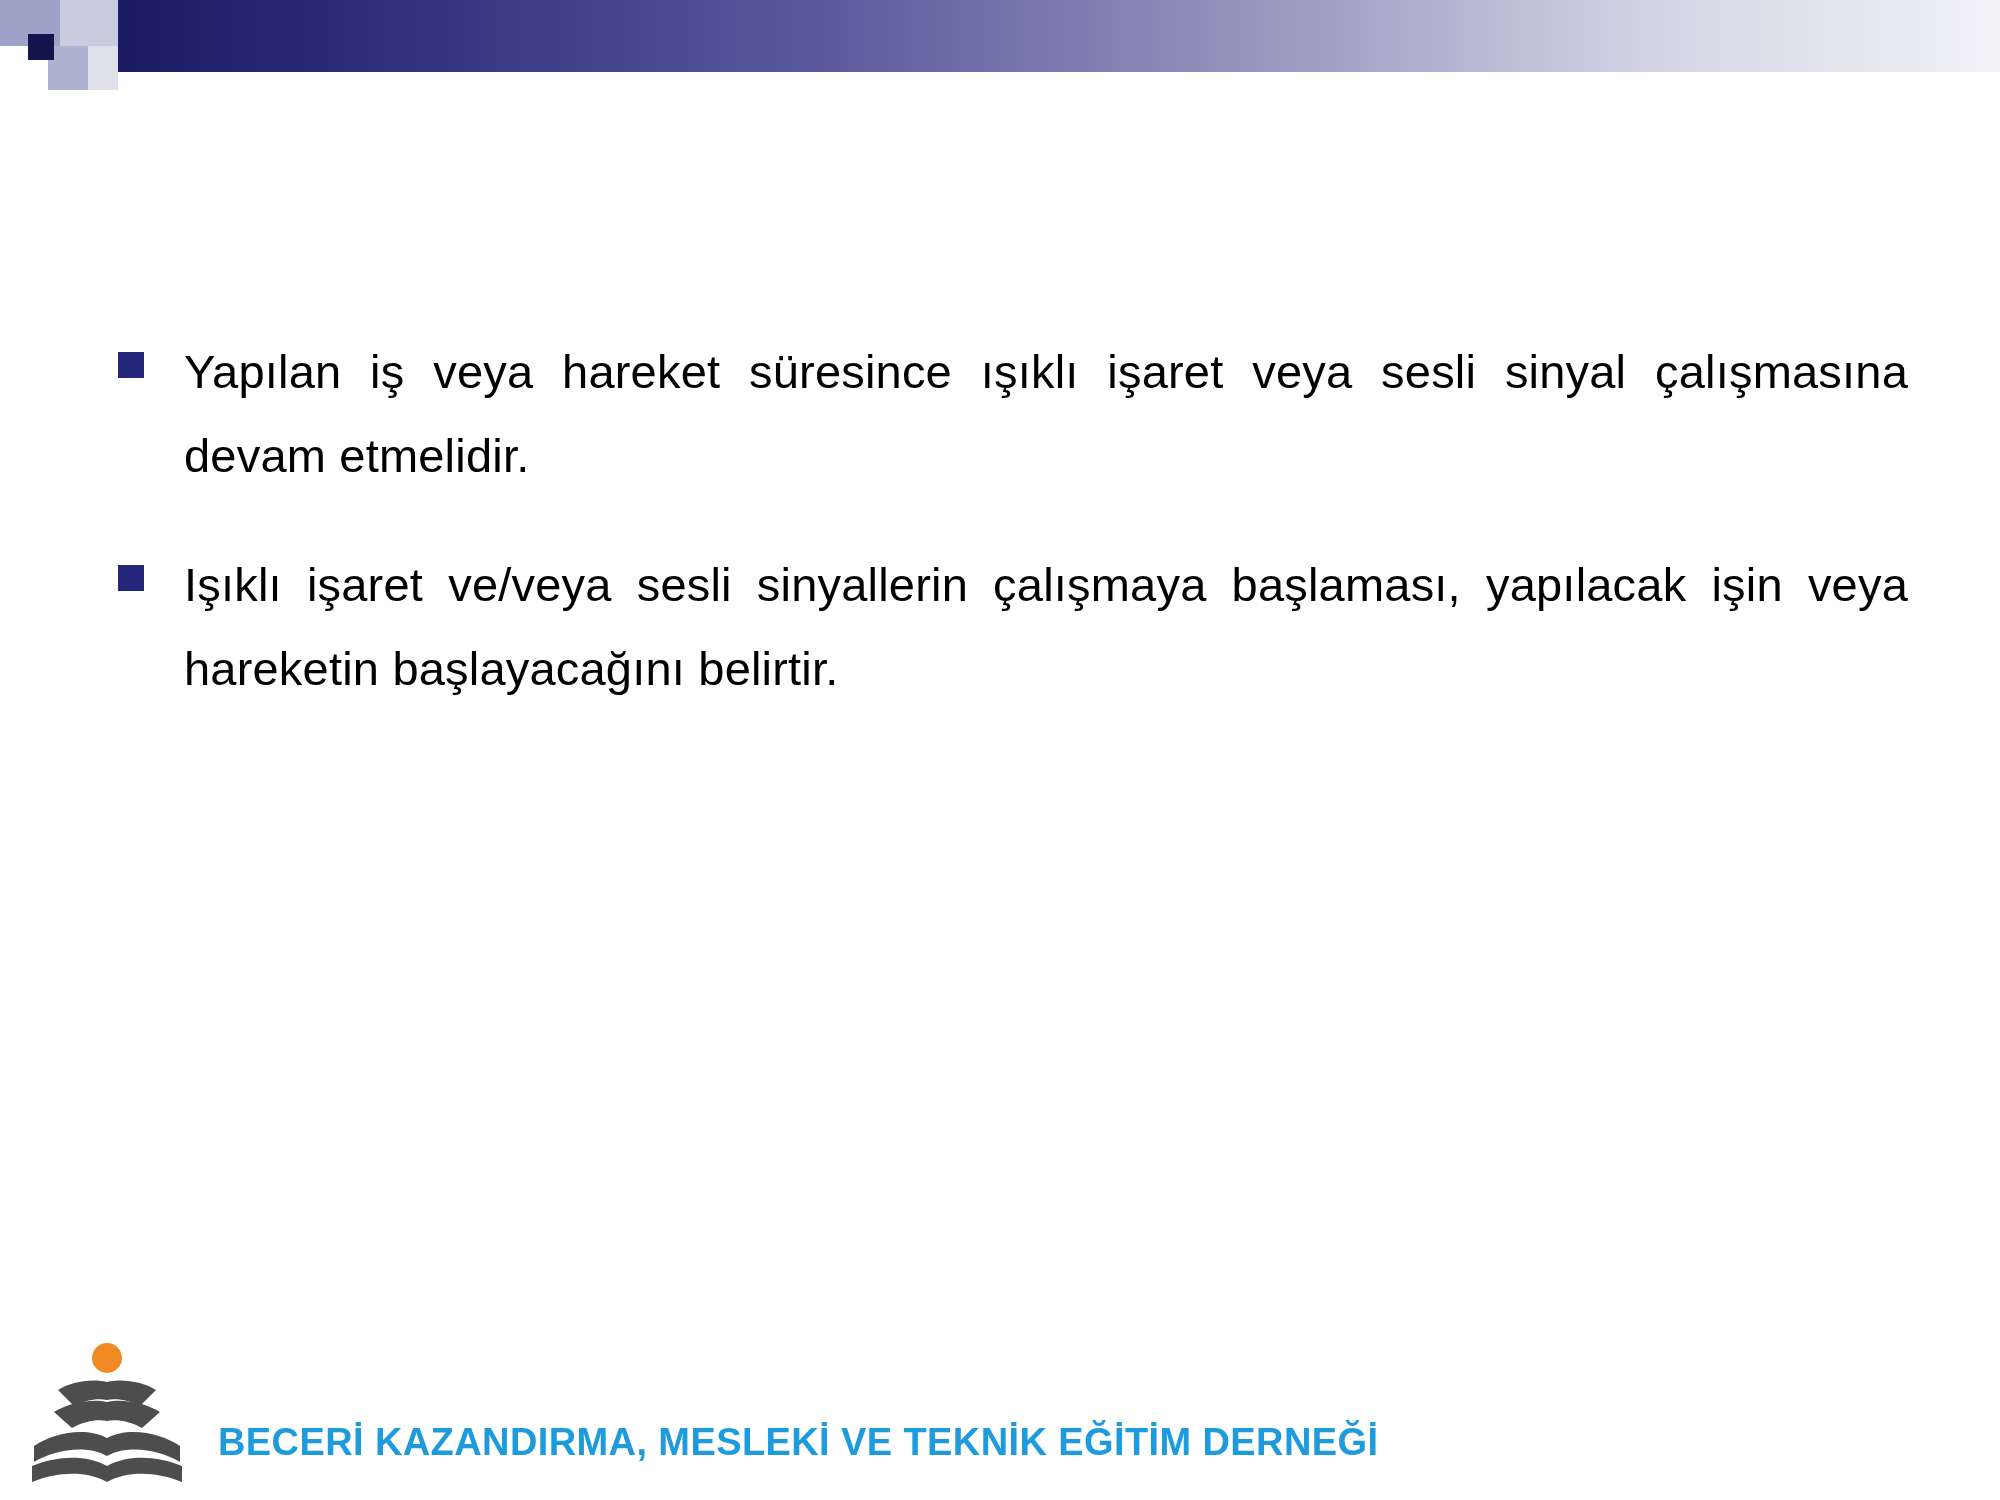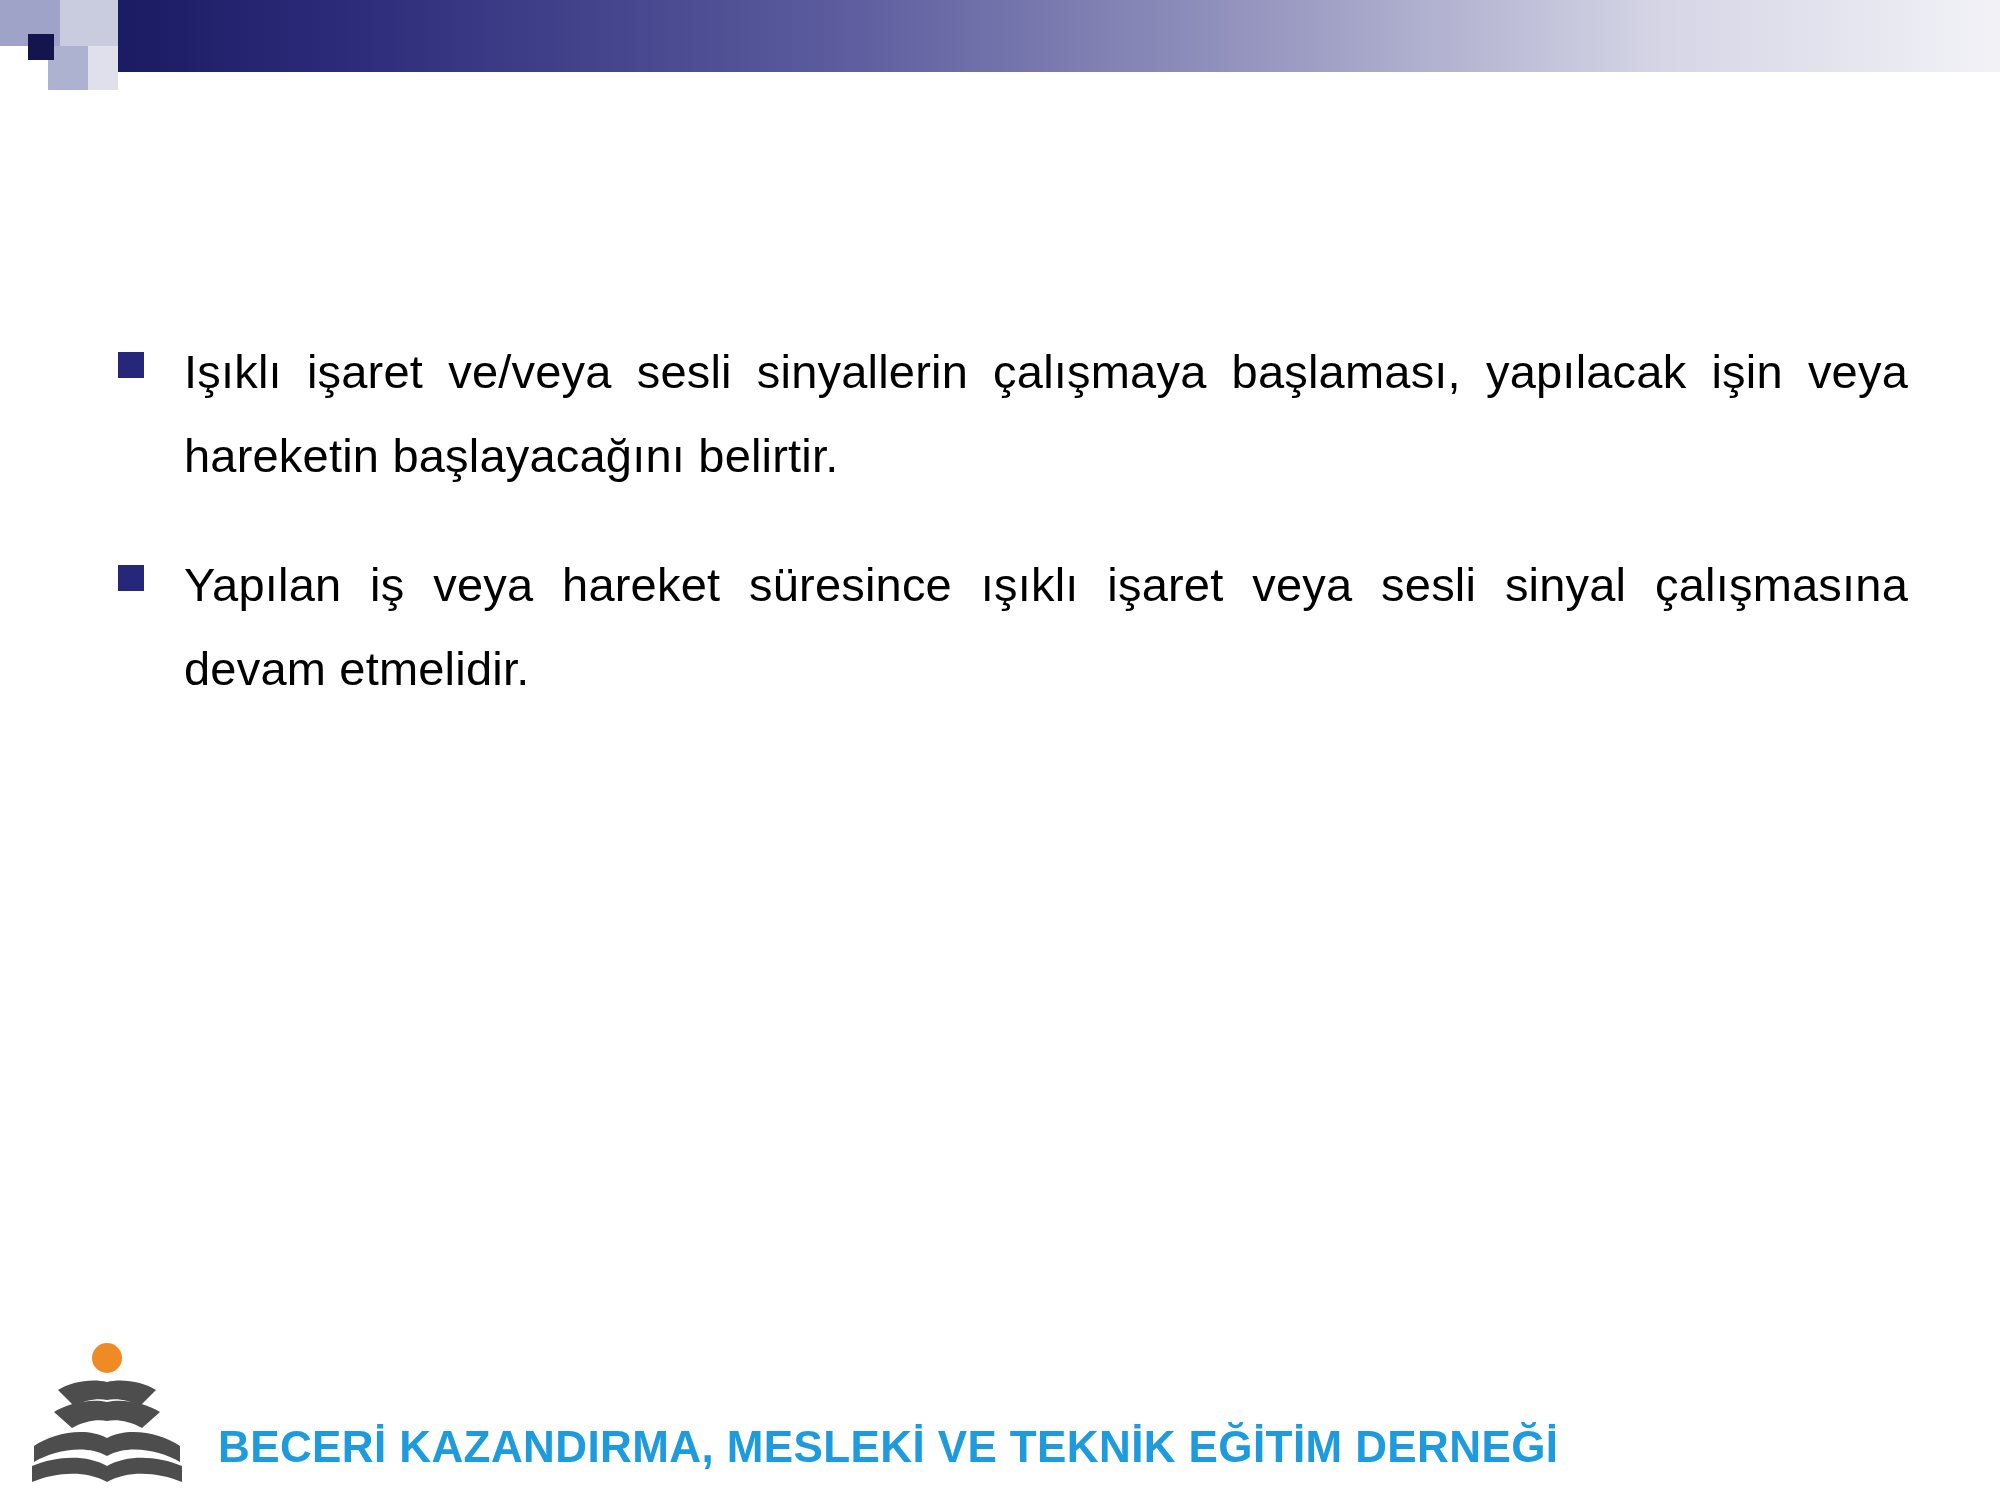--- a/index.html
+++ b/index.html
@@ -109,22 +109,22 @@
   .footer {
     position: absolute;
     left: 0;
     bottom: 0;
     width: 2000px;
     height: 170px;
   }
   .footer-text {
     position: absolute;
     left: 218px;
-    bottom: 28px;
-    font-size: 44px;
+    bottom: 36px;
+    font-size: 38px;
     font-weight: bold;
     color: #1e9bdd;
     letter-spacing: 0.4px;
     white-space: nowrap;
   }
   .logo {
     position: absolute;
     left: 22px;
     bottom: 8px;
     width: 170px;
@@ -142,26 +142,26 @@
     <div class="deco-block-b"></div>
     <div class="deco-block-c"></div>
     <div class="deco-block-d"></div>
     <div class="deco-square"></div>
   </div>
 
   <div class="content">
 
     <div class="bullet-row">
       <div class="bullet-marker"></div>
-      <div class="bullet-text">Işıklı işaret ve/veya sesli sinyallerin çalışmaya başlaması, yapılacak işin veya hareketin başlayacağını belirtir.</div>
+      <div class="bullet-text">Yapılan iş veya hareket süresince ışıklı işaret veya sesli sinyal çalışmasına devam etmelidir.</div>
     </div>
 
     <div class="bullet-row">
       <div class="bullet-marker"></div>
-      <div class="bullet-text">Yapılan iş veya hareket süresince ışıklı işaret veya sesli sinyal çalışmasına devam etmelidir.</div>
+      <div class="bullet-text">Işıklı işaret ve/veya sesli sinyallerin çalışmaya başlaması, yapılacak işin veya hareketin başlayacağını belirtir.</div>
     </div>
 
 
   </div>
 
   <div class="footer">
     <div class="logo">
       <svg viewBox="0 0 170 150" width="170" height="150" xmlns="http://www.w3.org/2000/svg">
 
         <circle cx="85" cy="16" r="15" fill="#f08a24"></circle>

